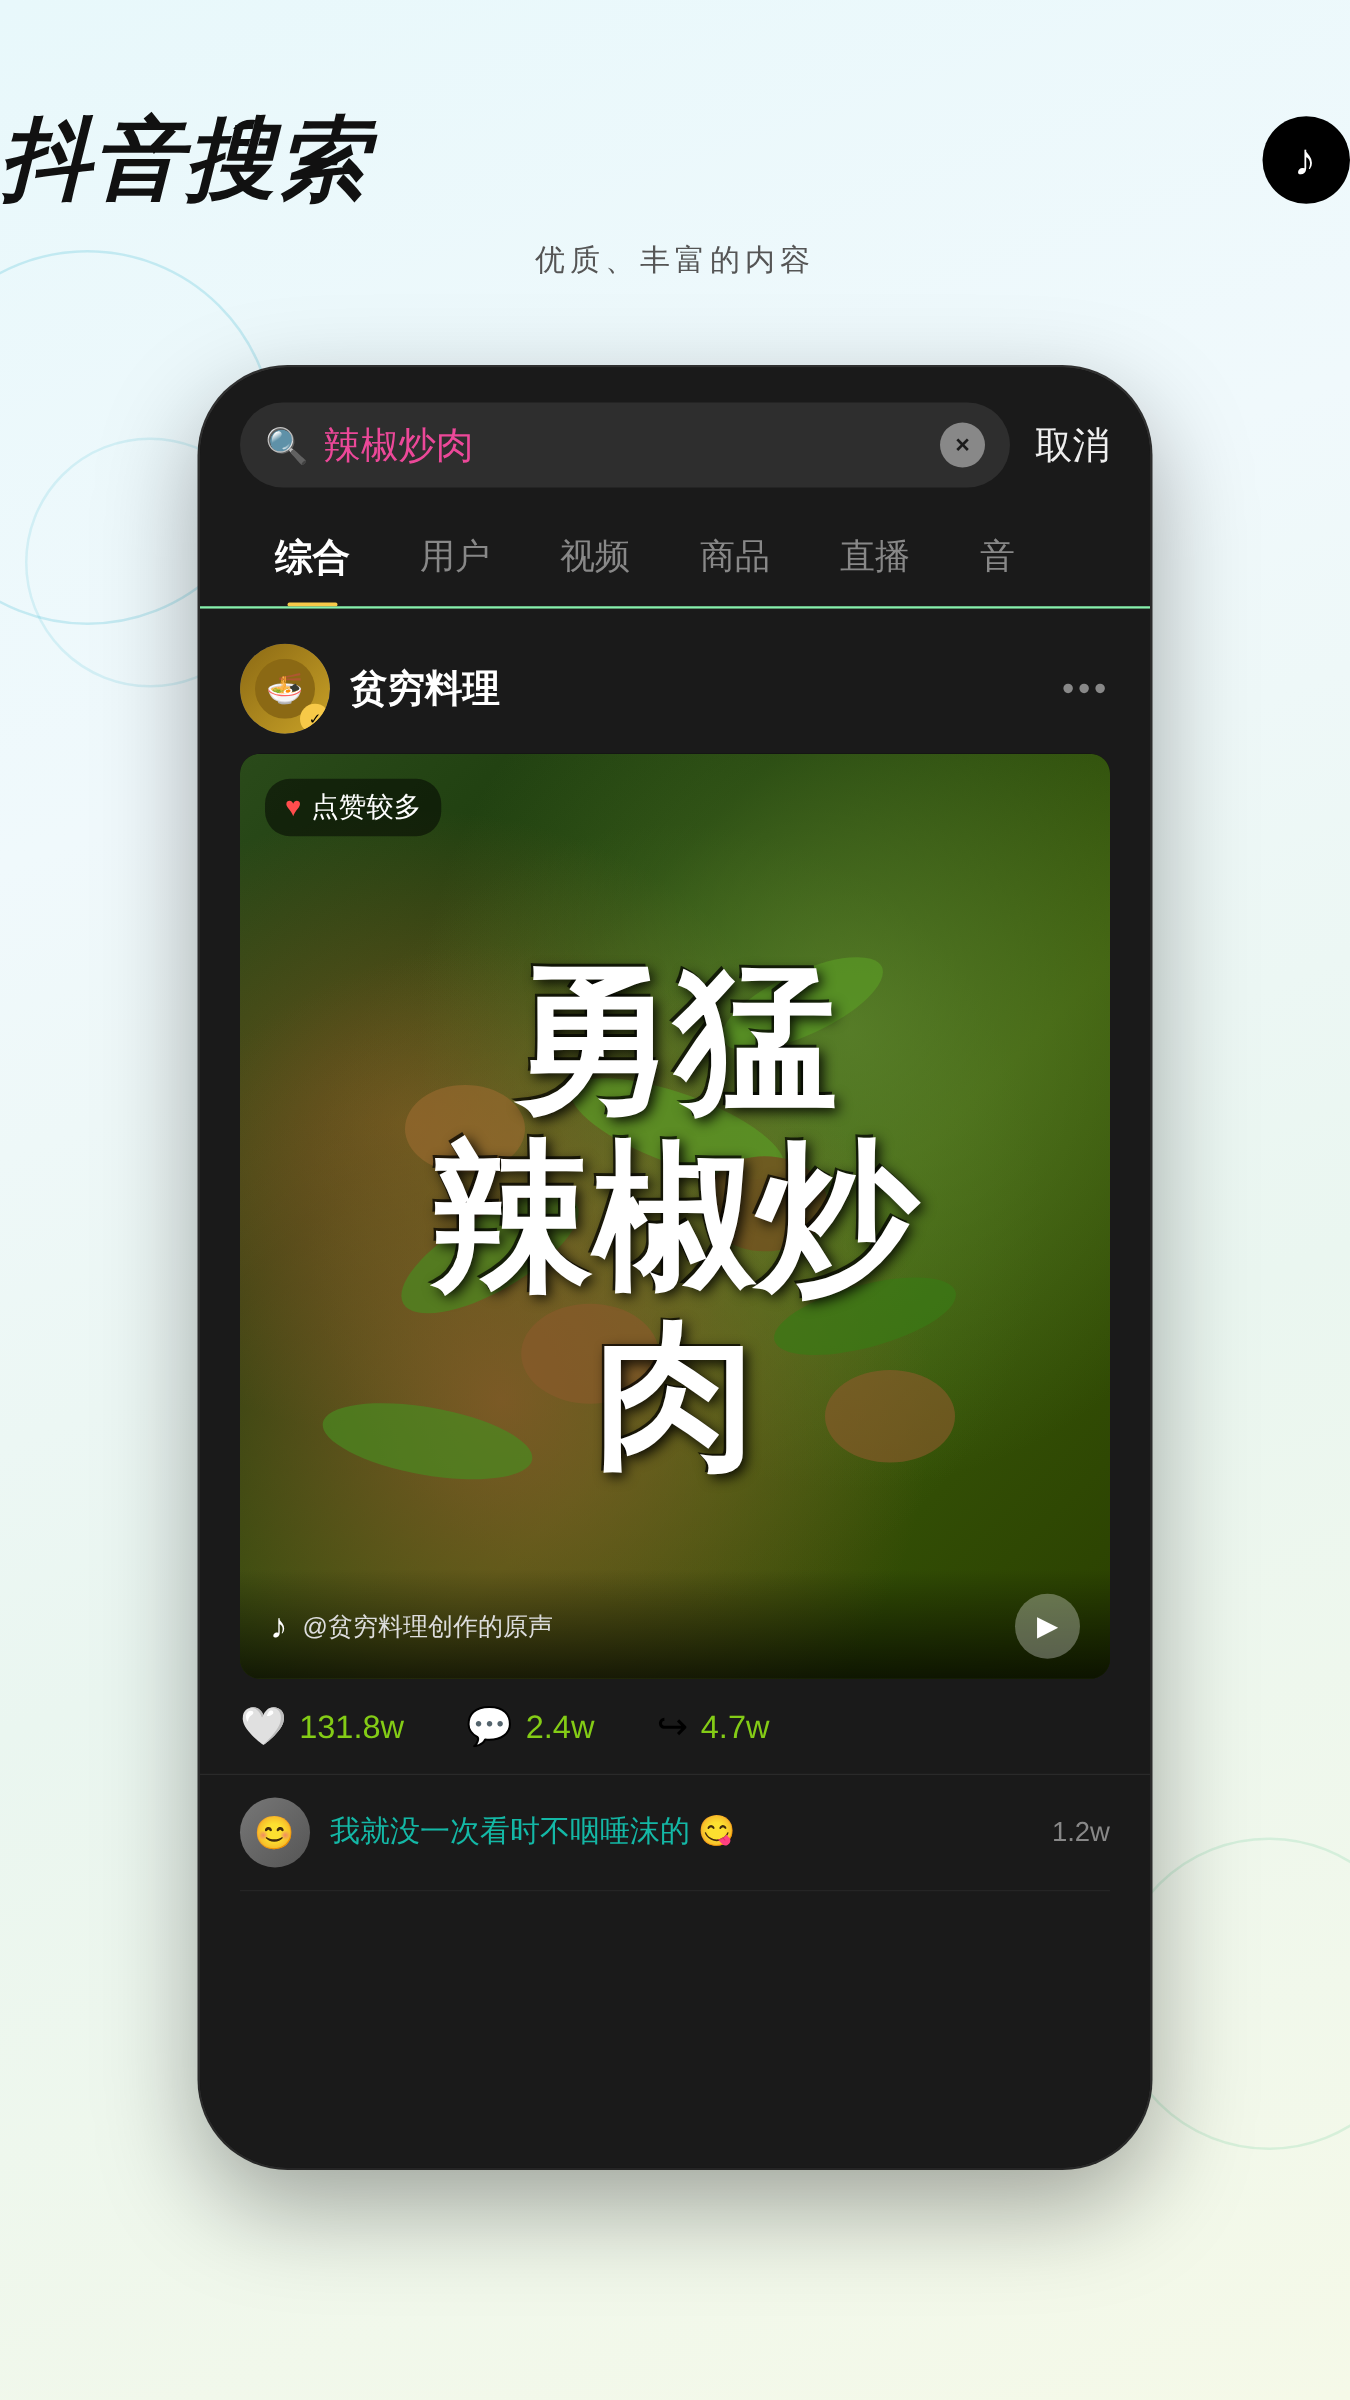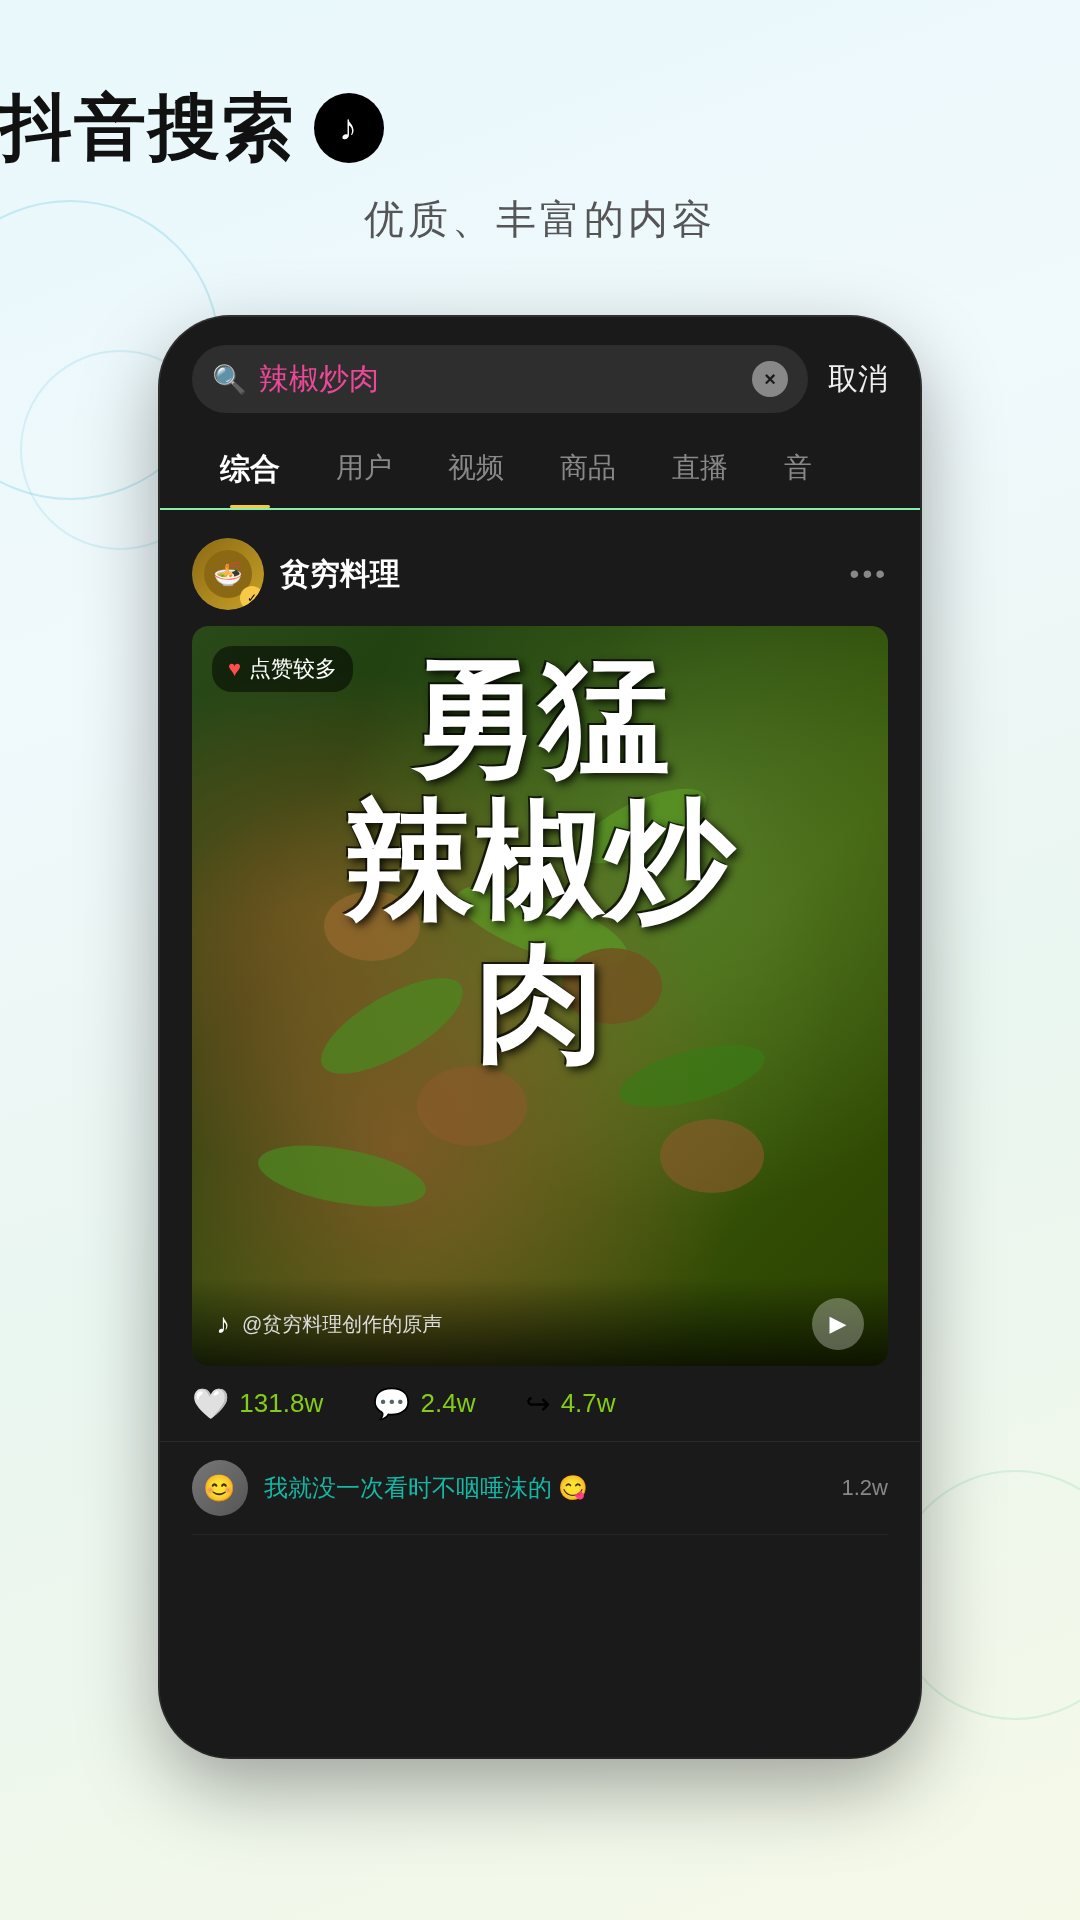--- a/index.html
+++ b/index.html
@@ -42,38 +42,39 @@
       padding-bottom: 40px;
       position: relative;
       z-index: 2;
     }
     .main-title {
       font-size: 72px;
       font-weight: 900;
       color: #111;
       display: flex;
       align-items: center;
-      justify-content: flex-start;
+      justify-content: space-between;
       gap: 10px;
       letter-spacing: 2px;
+      font-style: italic;
     }
     .tiktok-logo {
       width: 70px; height: 70px;
       background: #000;
       border-radius: 50%;
       display: inline-flex;
       align-items: center;
       justify-content: center;
       color: white;
       font-size: 36px;
       font-weight: 900;
       margin-left: 8px;
     }
     .subtitle {
-      font-size: 40px;
+      font-size: 24px;
       color: #555;
       margin-top: 16px;
       letter-spacing: 4px;
     }
 
     
     .phone-wrapper {
       display: flex;
       justify-content: center;
       margin-top: 30px;
@@ -277,21 +278,21 @@
         radial-gradient(ellipse at 30% 70%, rgba(139,90,43,0.8) 0%, transparent 50%),
         radial-gradient(ellipse at 70% 30%, rgba(100,140,50,0.7) 0%, transparent 50%),
         radial-gradient(ellipse at 50% 50%, rgba(80,120,30,0.6) 0%, transparent 60%),
         radial-gradient(ellipse at 20% 40%, rgba(160,100,40,0.6) 0%, transparent 40%);
     }
     .video-text-overlay {
       position: absolute;
       inset: 0;
       display: flex;
       flex-direction: column;
-      justify-content: flex-start;
+      justify-content: center;
       align-items: center;
       padding: 20px;
     }
     .video-chinese-text {
       font-size: 100px;
       font-weight: 900;
       color: white;
       text-shadow: 2px 2px 8px rgba(0,0,0,0.8), -1px -1px 0 rgba(0,0,0,0.5);
       line-height: 1.2;
       text-align: center;

